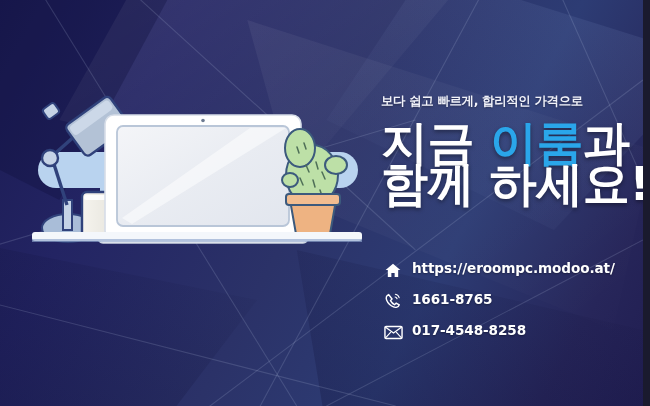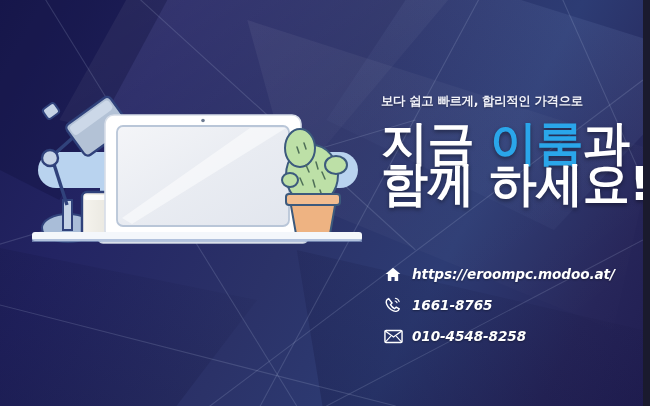--- a/index.html
+++ b/index.html
@@ -50,24 +50,22 @@
   }
   .headline .accent { color: #2aa6ea; }
   
   .contacts {
     position: absolute;
     left: 384px;
     top: 260px;
   }
   .crow {
     display: flex;
-    align-items: center;
     height: 28px;
     margin-bottom: 3px;
-    font-style: italic;
   }
   .crow .ico {
     width: 22px;
     height: 20px;
     flex: 0 0 22px;
     display: flex;
     align-items: center;
     justify-content: flex-start;
   }
   .crow .ctext {
@@ -225,18 +223,18 @@
     </div>
 
     <div class="crow">
       <span class="ico">
         <svg width="19" height="15" viewBox="0 0 24 18" fill="none" stroke="#ffffff" stroke-width="1.8">
           <rect x="1.2" y="1.4" width="21.6" height="15.2" rx="1.4"></rect>
           <path d="M1.6 2.0 12 9.6 22.4 2.0"></path>
           <path d="M1.6 16.2 8.6 8.6 M22.4 16.2 15.4 8.6" stroke-width="1.5"></path>
         </svg>
       </span>
-      <span class="ctext">010-4548-8258</span>
+      <span class="ctext">017-4548-8258</span>
     </div>
 
   </div>
 
 </div>
 
 </body></html>

